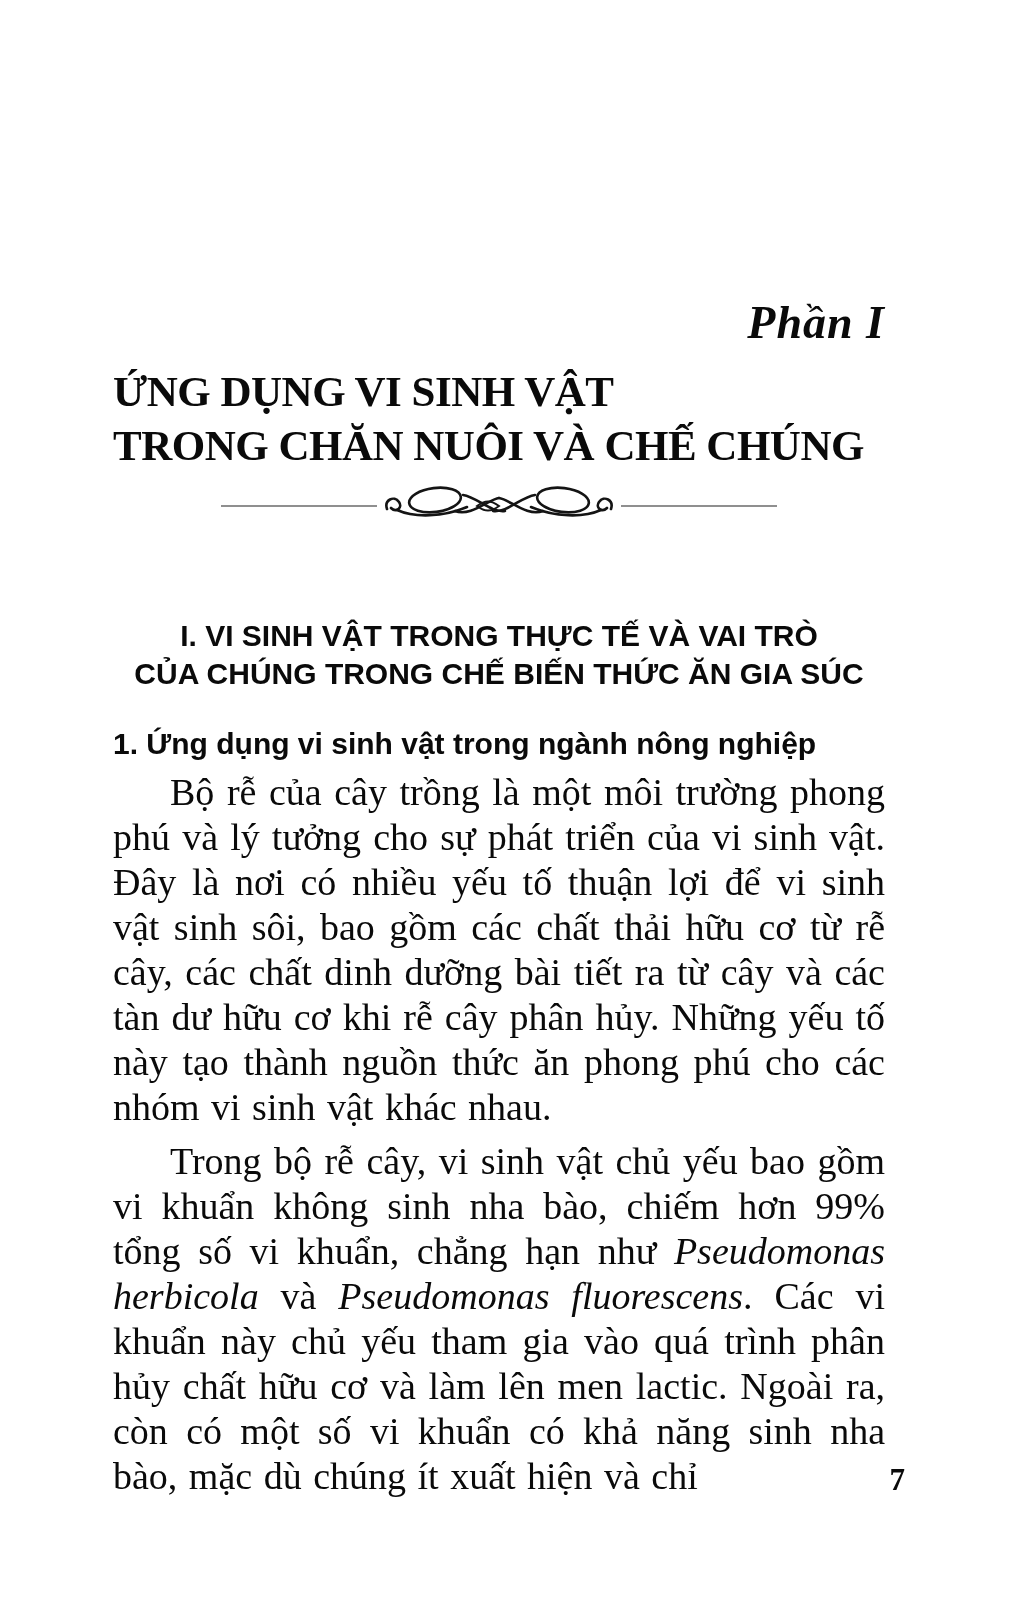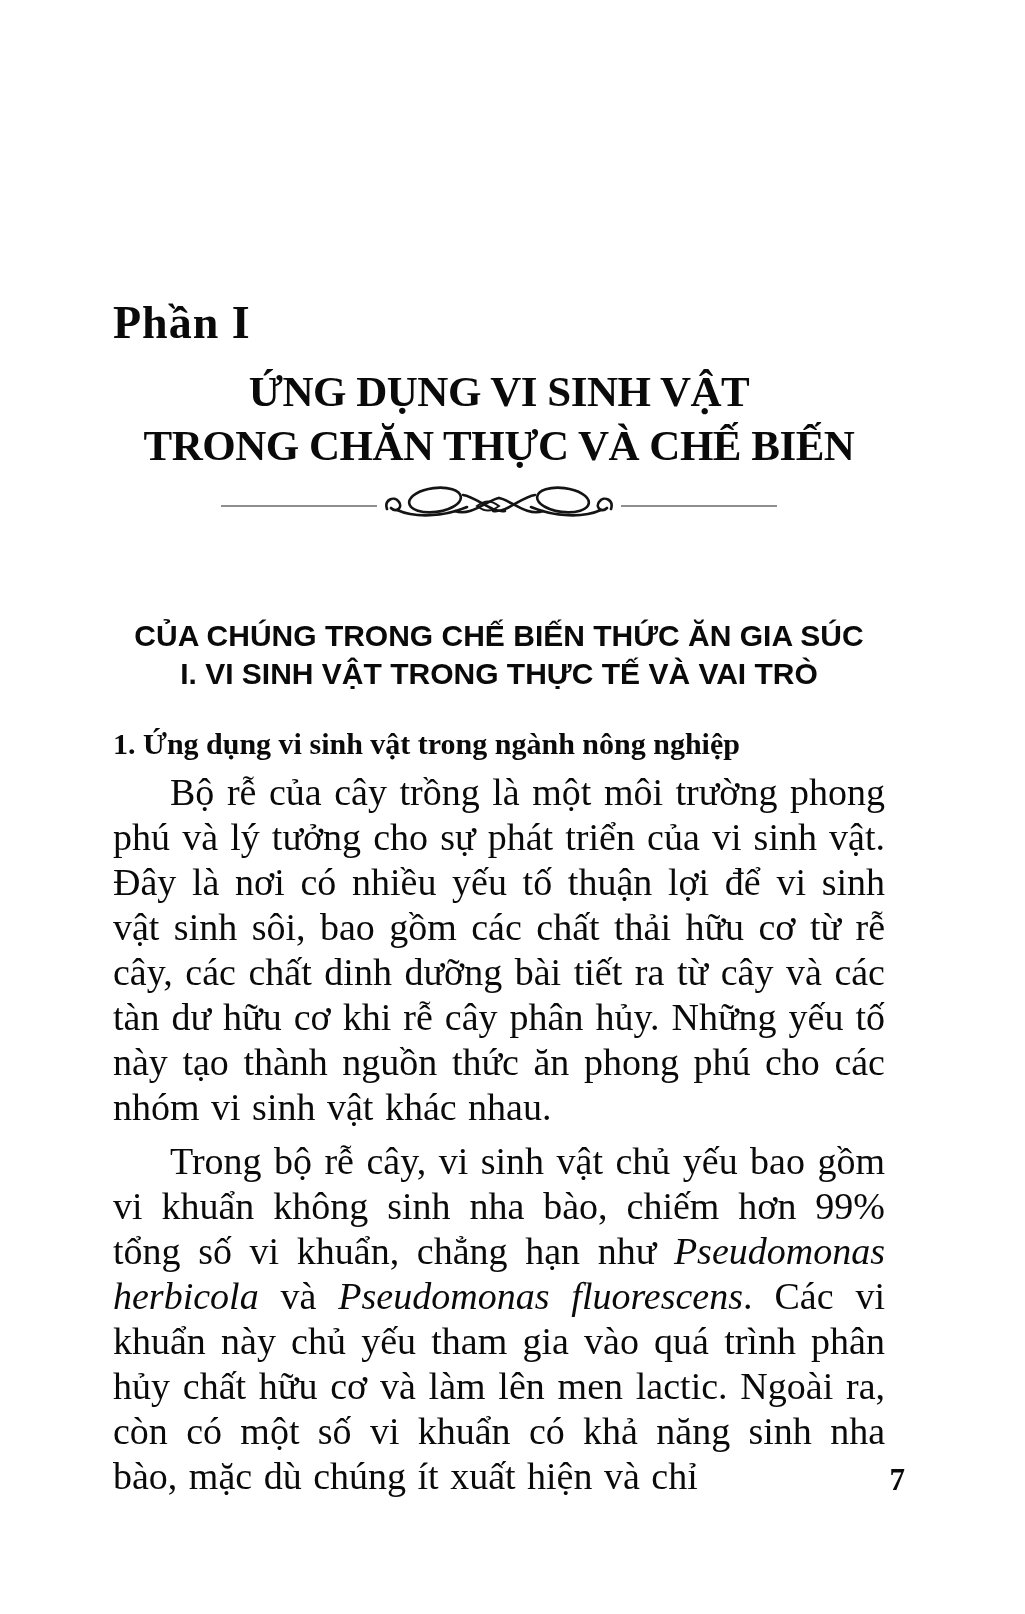--- a/index.html
+++ b/index.html
@@ -13,29 +13,29 @@
     overflow: hidden;
   }
   .text-column {
     position: absolute;
     left: 113px;
     top: 0;
     width: 772px;
   }
   .part-label {
     margin-top: 296px;
-    text-align: left;
+    text-align: right;
     font-family: "Liberation Serif", serif;
     font-size: 46px;
     font-weight: bold;
+    font-style: italic;
     letter-spacing: 1px;
   }
   .book-title {
     margin-top: 16px;
-    text-align: center;
     font-family: "Liberation Serif", serif;
     font-size: 43px;
     font-weight: bold;
     line-height: 54px;
     letter-spacing: -0.5px;
   }
   .ornament-wrap {
     margin-top: 10px;
     text-align: center;
     height: 46px;
@@ -44,21 +44,21 @@
   .section-heading {
     margin-top: 88px;
     text-align: center;
     font-family: "Liberation Sans", sans-serif;
     font-size: 30px;
     font-weight: bold;
     line-height: 38px;
   }
   .subsection-heading {
     margin-top: 34px;
-    font-family: Liberation Serif, serif;
+    font-family: Liberation Sans, sans-serif;
     font-size: 30px;
     font-weight: bold;
   }
   .body-paragraph {
     margin: 9px 0 0 0;
     font-size: 38px;
     line-height: 45px;
     text-align: justify;
     text-indent: 57px;
     word-spacing: 2px;
@@ -74,21 +74,21 @@
 </style>
 </head>
 <body>
 
 <div class="text-column">
 
   <div class="part-label">Phần I</div>
 
   <div class="book-title">
     <div>ỨNG DỤNG VI SINH VẬT</div>
-    <div>TRONG CHĂN THỰC VÀ CHẾ BIẾN</div>
+    <div>TRONG CHĂN NUÔI VÀ CHẾ CHÚNG</div>
   </div>
 
   <div class="ornament-wrap">
     <svg width="560" height="44" viewBox="0 0 560 44" aria-hidden="true">
       <line x1="2" y1="23" x2="158" y2="23" stroke="#6a6a6a" stroke-width="1.4"></line>
       <line x1="402" y1="23" x2="558" y2="23" stroke="#6a6a6a" stroke-width="1.4"></line>
       <g stroke="#141414" fill="none" stroke-width="2.6" stroke-linecap="round">
         <path d="M168,26 c-3,-9 7,-14 12,-7 c4,6 -3,11 -8,6"></path>
         <path d="M178,27 c18,8 46,7 70,-3"></path>
         <ellipse cx="216" cy="17" rx="26" ry="12" transform="rotate(-7 216 17)"></ellipse>
@@ -98,22 +98,22 @@
         <ellipse cx="344" cy="17" rx="26" ry="12" transform="rotate(7 344 17)"></ellipse>
         <path d="M382,27 c-18,8 -46,7 -70,-3"></path>
         <path d="M324,28 c-16,6 -34,-12 -44,-13"></path>
         <path d="M316,12 c-14,2 -28,18 -42,16"></path>
         <path d="M392,26 c3,-9 -7,-14 -12,-7 c-4,6 3,11 8,6"></path>
       </g>
     </svg>
   </div>
 
   <div class="section-heading">
+    <div>I. VI SINH VẬT TRONG THỰC TẾ VÀ VAI TRÒ</div>
     <div>CỦA CHÚNG TRONG CHẾ BIẾN THỨC ĂN GIA SÚC</div>
-    <div>I. VI SINH VẬT TRONG THỰC TẾ VÀ VAI TRÒ</div>
   </div>
 
   <div class="subsection-heading">1. Ứng dụng vi sinh vật trong ngành nông nghiệp</div>
 
   <p class="body-paragraph"><span>Bộ rễ của cây trồng là một môi trường phong phú và lý tưởng cho sự phát triển của vi sinh vật. Đây là nơi có nhiều yếu tố thuận lợi để vi sinh vật sinh sôi, bao gồm các chất thải hữu cơ từ rễ cây, các chất dinh dưỡng bài tiết ra từ cây và các tàn dư hữu cơ khi rễ cây phân hủy. Những yếu tố này tạo thành nguồn thức ăn phong phú cho các nhóm vi sinh vật khác nhau.</span></p>
 
   <p class="body-paragraph"><span>Trong bộ rễ cây, vi sinh vật chủ yếu bao gồm vi khuẩn không sinh nha bào, chiếm hơn 99% tổng số vi khuẩn, chẳng hạn như </span><span style="font-style: italic;">Pseudomonas herbicola</span><span> và </span><span style="font-style: italic;">Pseudomonas fluorescens</span><span>. Các vi khuẩn này chủ yếu tham gia vào quá trình phân hủy chất hữu cơ và làm lên men lactic. Ngoài ra, còn có một số vi khuẩn có khả năng sinh nha bào, mặc dù chúng ít xuất hiện và chỉ</span></p>
 
 </div>
 

